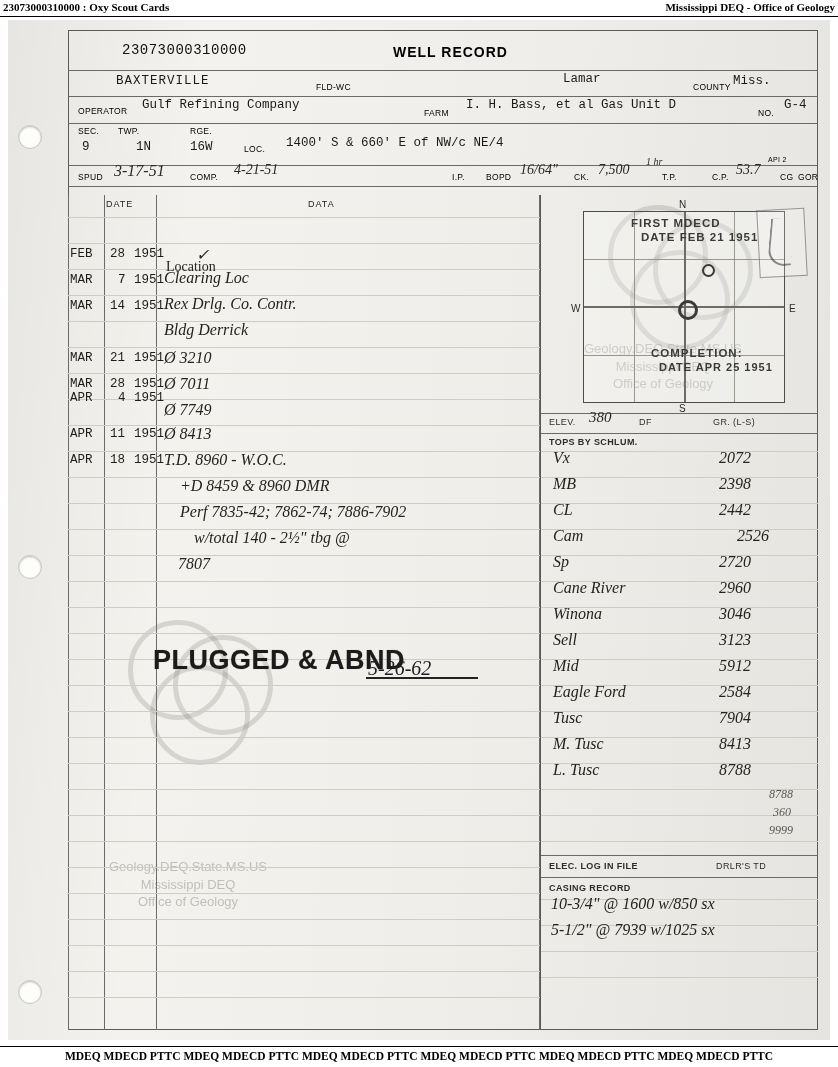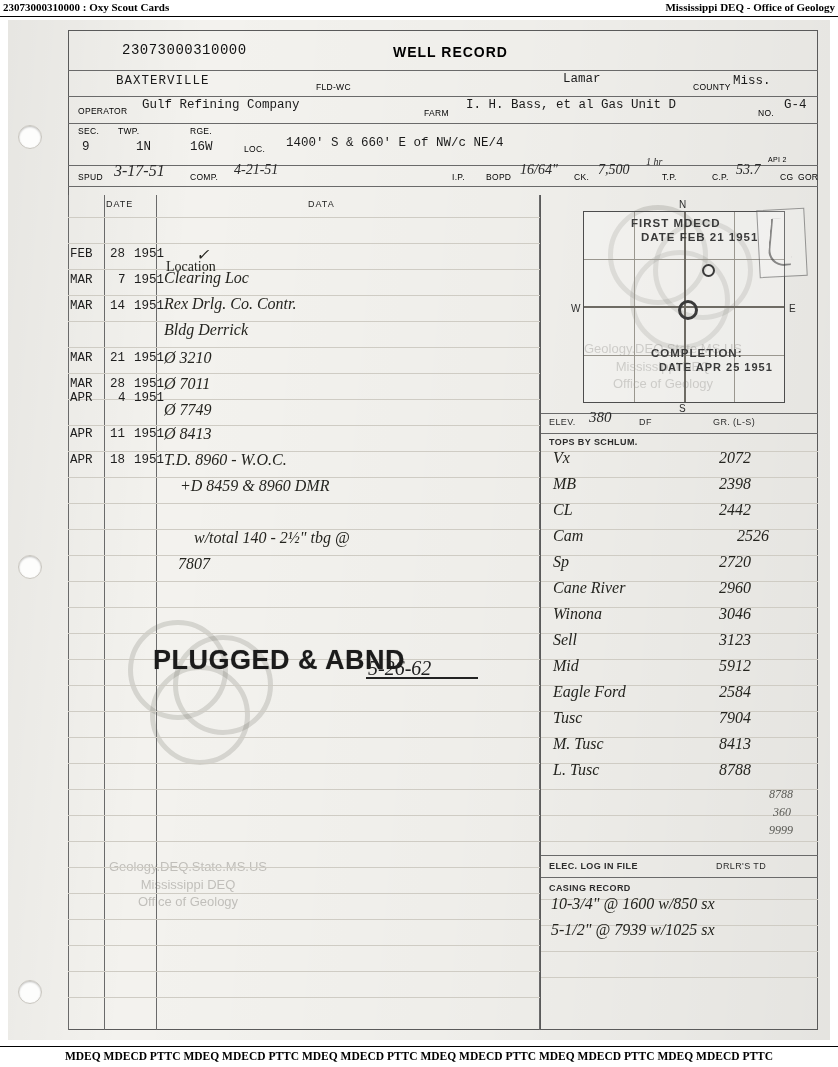--- a/index.html
+++ b/index.html
@@ -245,20 +245,21 @@
     <div class="rowlbl" style="left:42px;top:232px;">11</div>
     <div class="rowlbl" style="left:66px;top:232px;">1951</div>
     <div class="rowhand" style="left:96px;top:230px;">Ø 8413</div>
 
     <div class="rowlbl" style="left:2px;top:258px;">APR</div>
     <div class="rowlbl" style="left:42px;top:258px;">18</div>
     <div class="rowlbl" style="left:66px;top:258px;">1951</div>
     <div class="rowhand" style="left:96px;top:256px;">T.D. 8960 - W.O.C.</div>
 
     <div class="rowhand" style="left:112px;top:282px;">+D 8459 &amp; 8960 DMR</div>
+    <div class="rowhand" style="left:112px;top:308px;">Perf 7835-42; 7862-74; 7886-7902</div>
     <div class="rowhand" style="left:126px;top:334px;">w/total 140 - 2½" tbg @</div>
     <div class="rowhand" style="left:110px;top:360px;">7807</div>
 
     <div class="stamp" style="left:85px;top:450px;">PLUGGED &amp; ABND</div>
     <div class="stampdate" style="left:300px;top:462px;">5-26-62</div>
   </div>
 
   <div class="rcol">
 
     <div class="plat">

